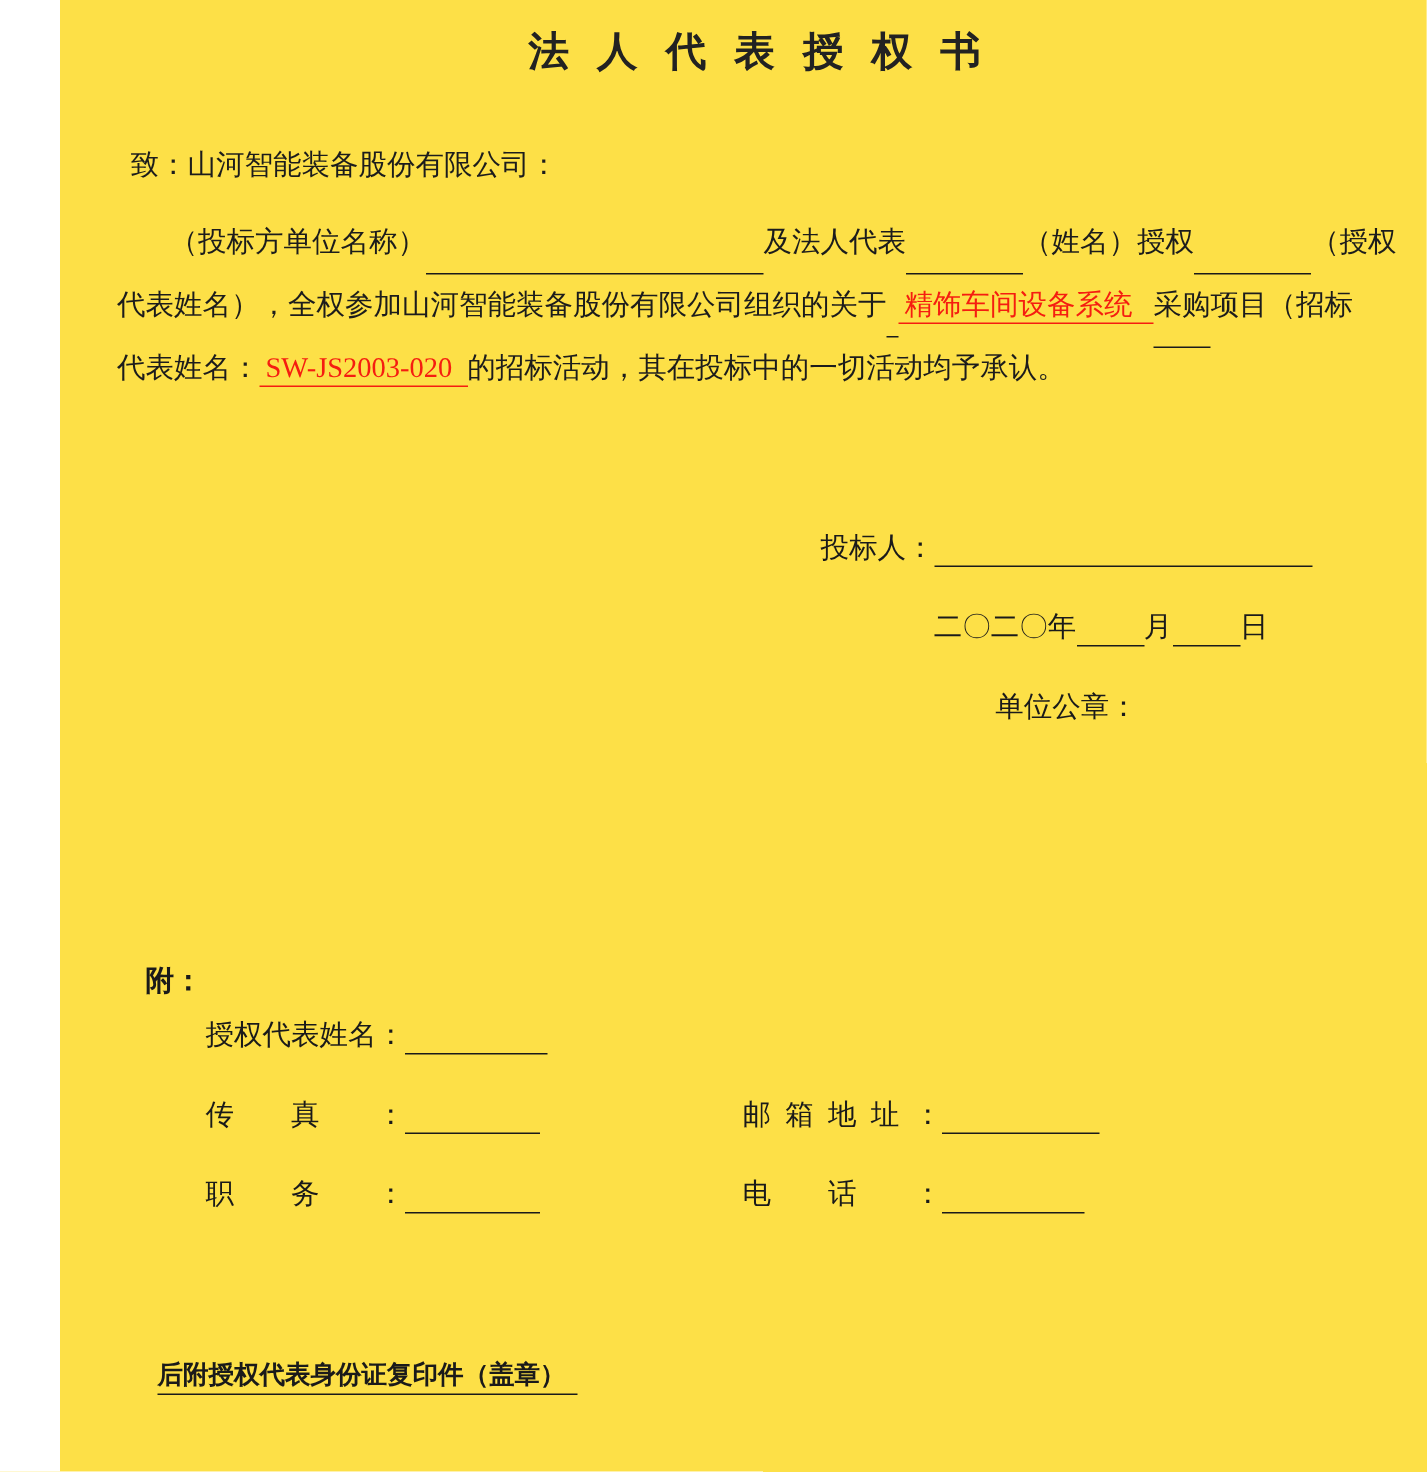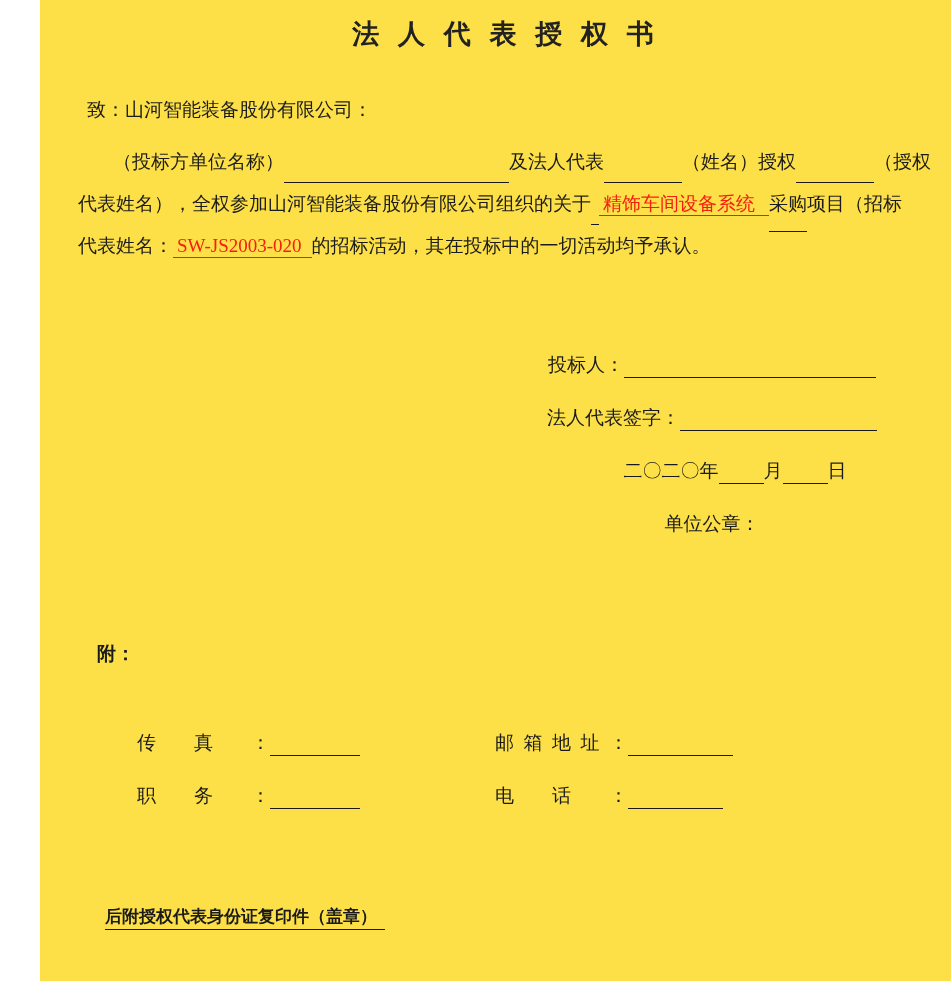--- a/index.html
+++ b/index.html
@@ -92,35 +92,35 @@
     </div>
     <div class="pline">
       <span>代表姓名：</span><span class="red-fill tight">SW-JS2003-020</span><span>的招标活动，其在投标中的一切活动均予承认。</span>
     </div>
   </div>
 
   <div class="sig-block">
     <div class="sig-row">
       <span>投标人：</span><span class="blank w252"></span>
     </div>
-    <div class="sig-row">
-      <span>法人代表签字：</span><span class="blank w197"></span>
-    </div>
     <div class="sig-row date-row">
       <span>二〇二〇年</span><span class="blank w45"></span><span>月</span><span class="blank w45"></span><span>日</span>
     </div>
     <div class="sig-row">
       <span>单位公章：</span>
     </div>
   </div>
 
   <div class="att-block">
     <div class="att-heading">附：</div>
     <div class="att-rows">
       <div class="att-row">
+        <span class="att-cell-left">
+          <span class="spread">授权代表姓名：</span><span class="blank w95"></span>
+        </span>
       </div>
       <div class="att-row">
         <span class="att-cell-left">
           <span class="spread">传真：</span><span class="blank w90"></span>
         </span>
         <span>
           <span class="spread">邮箱地址：</span><span class="blank w105"></span>
         </span>
       </div>
       <div class="att-row">

